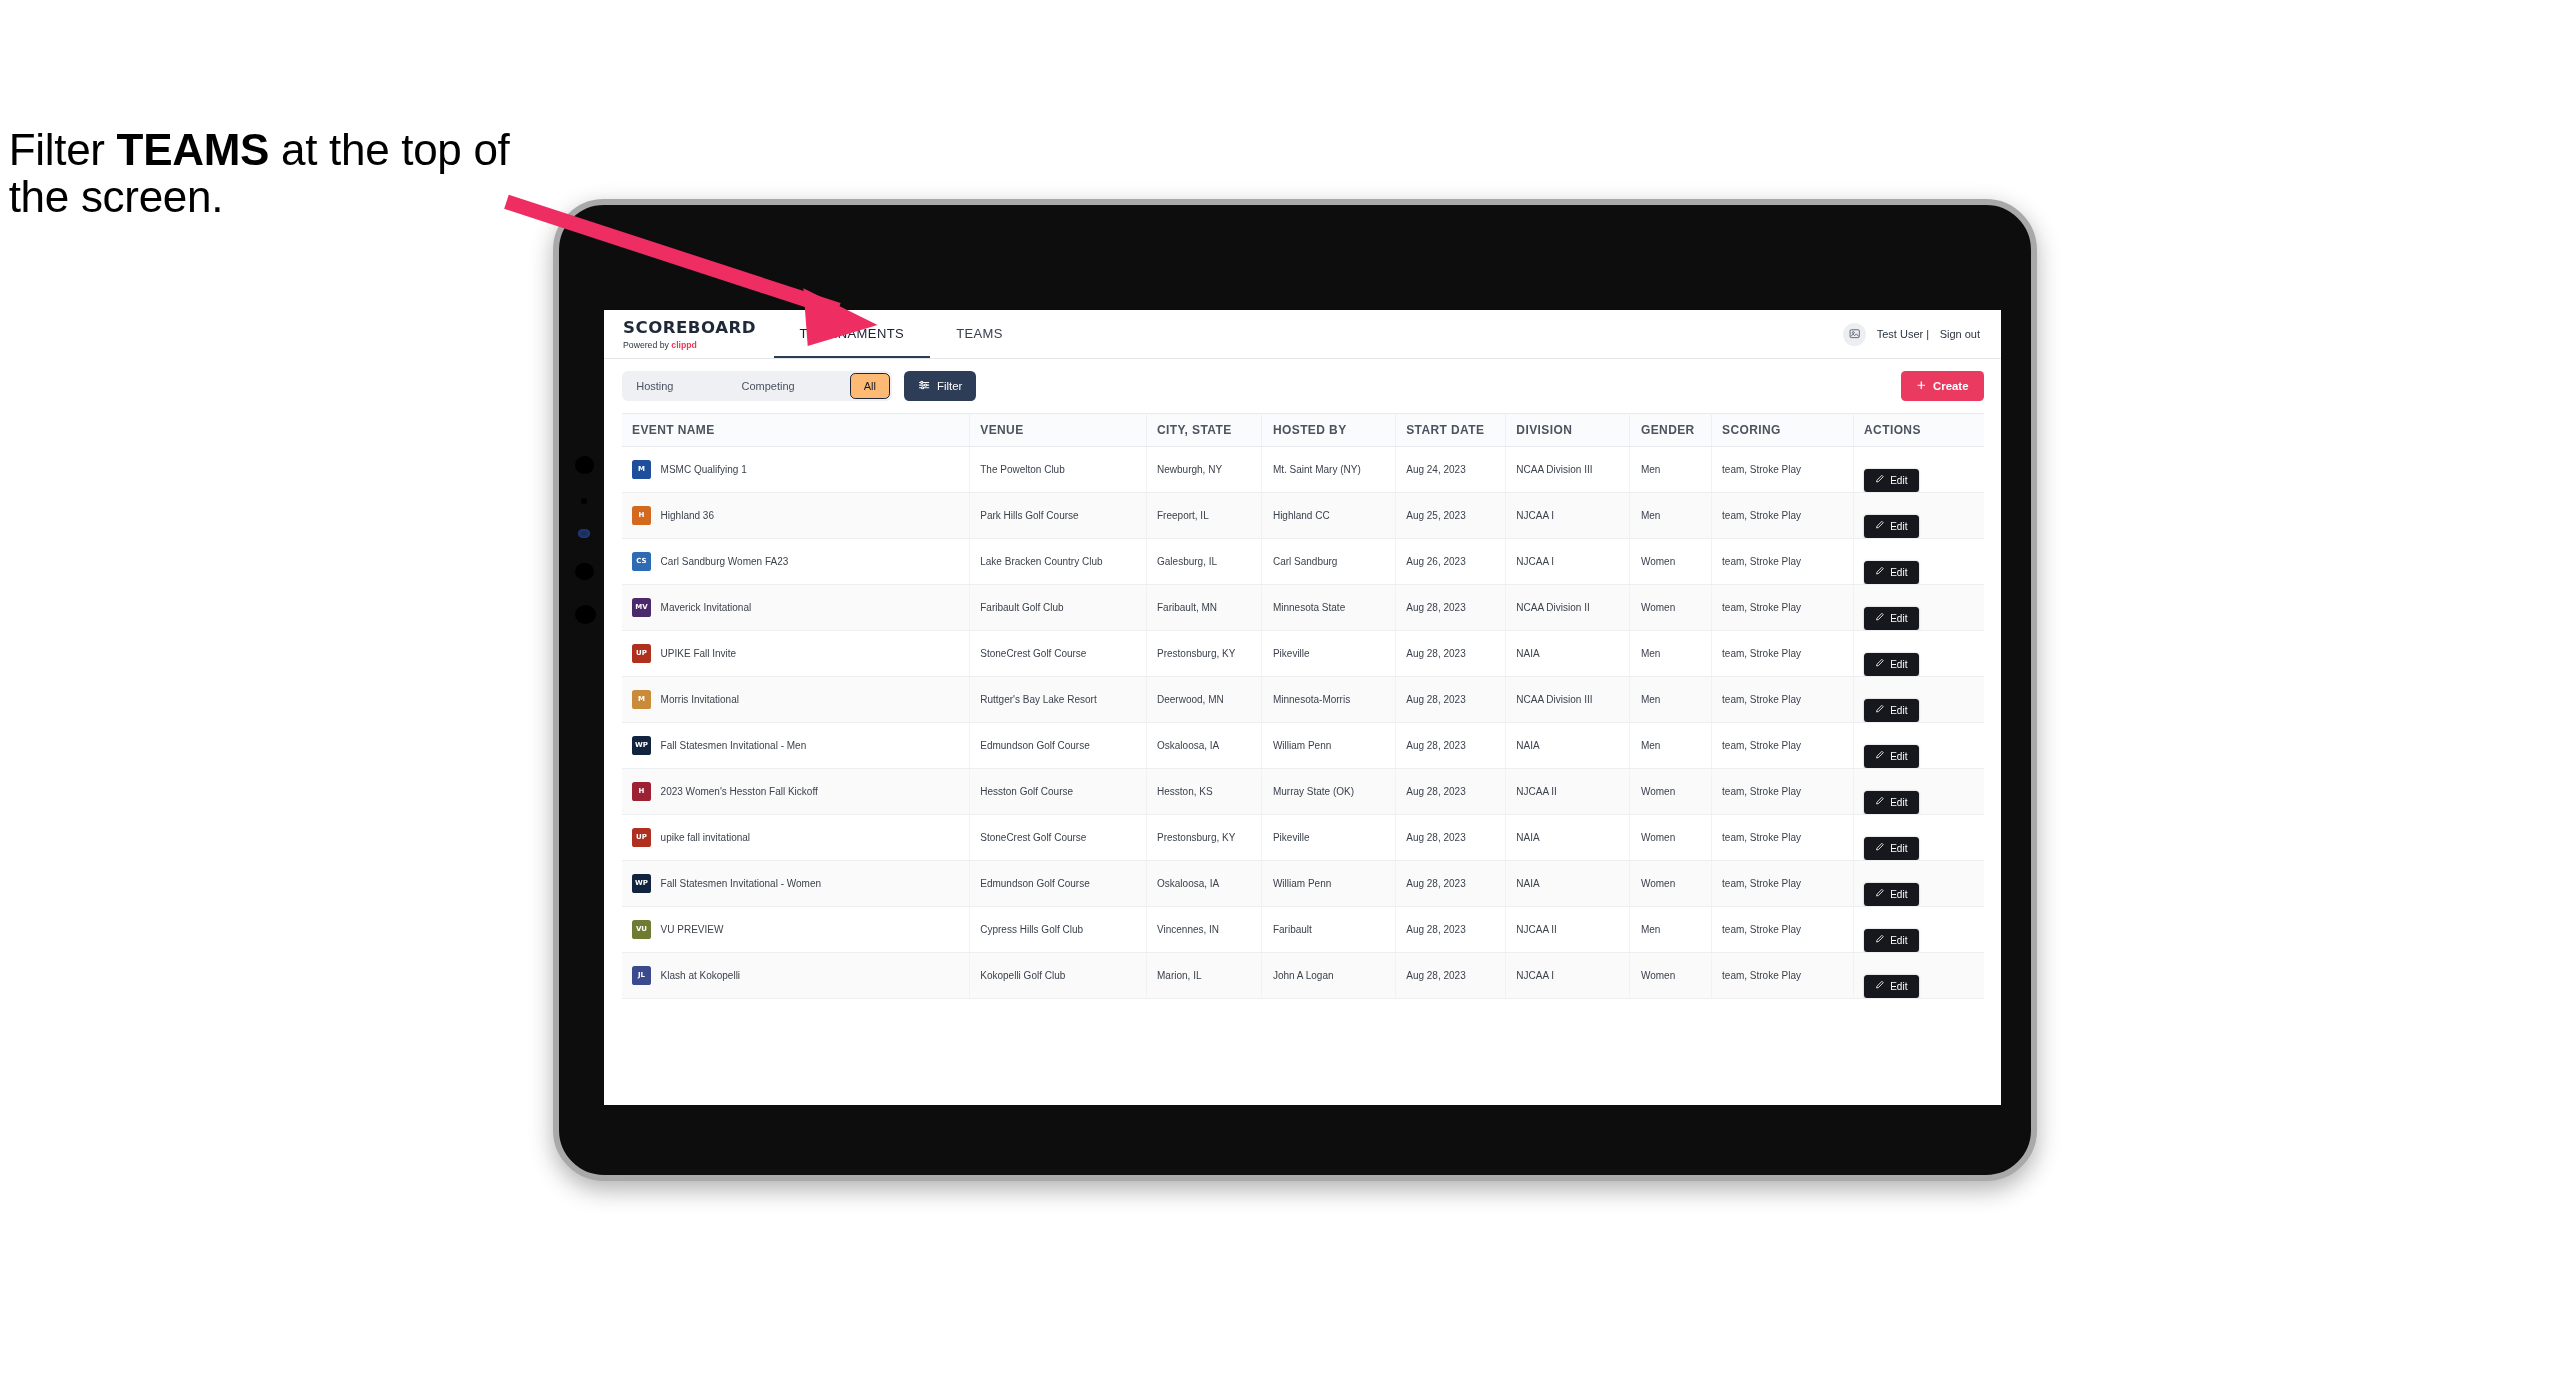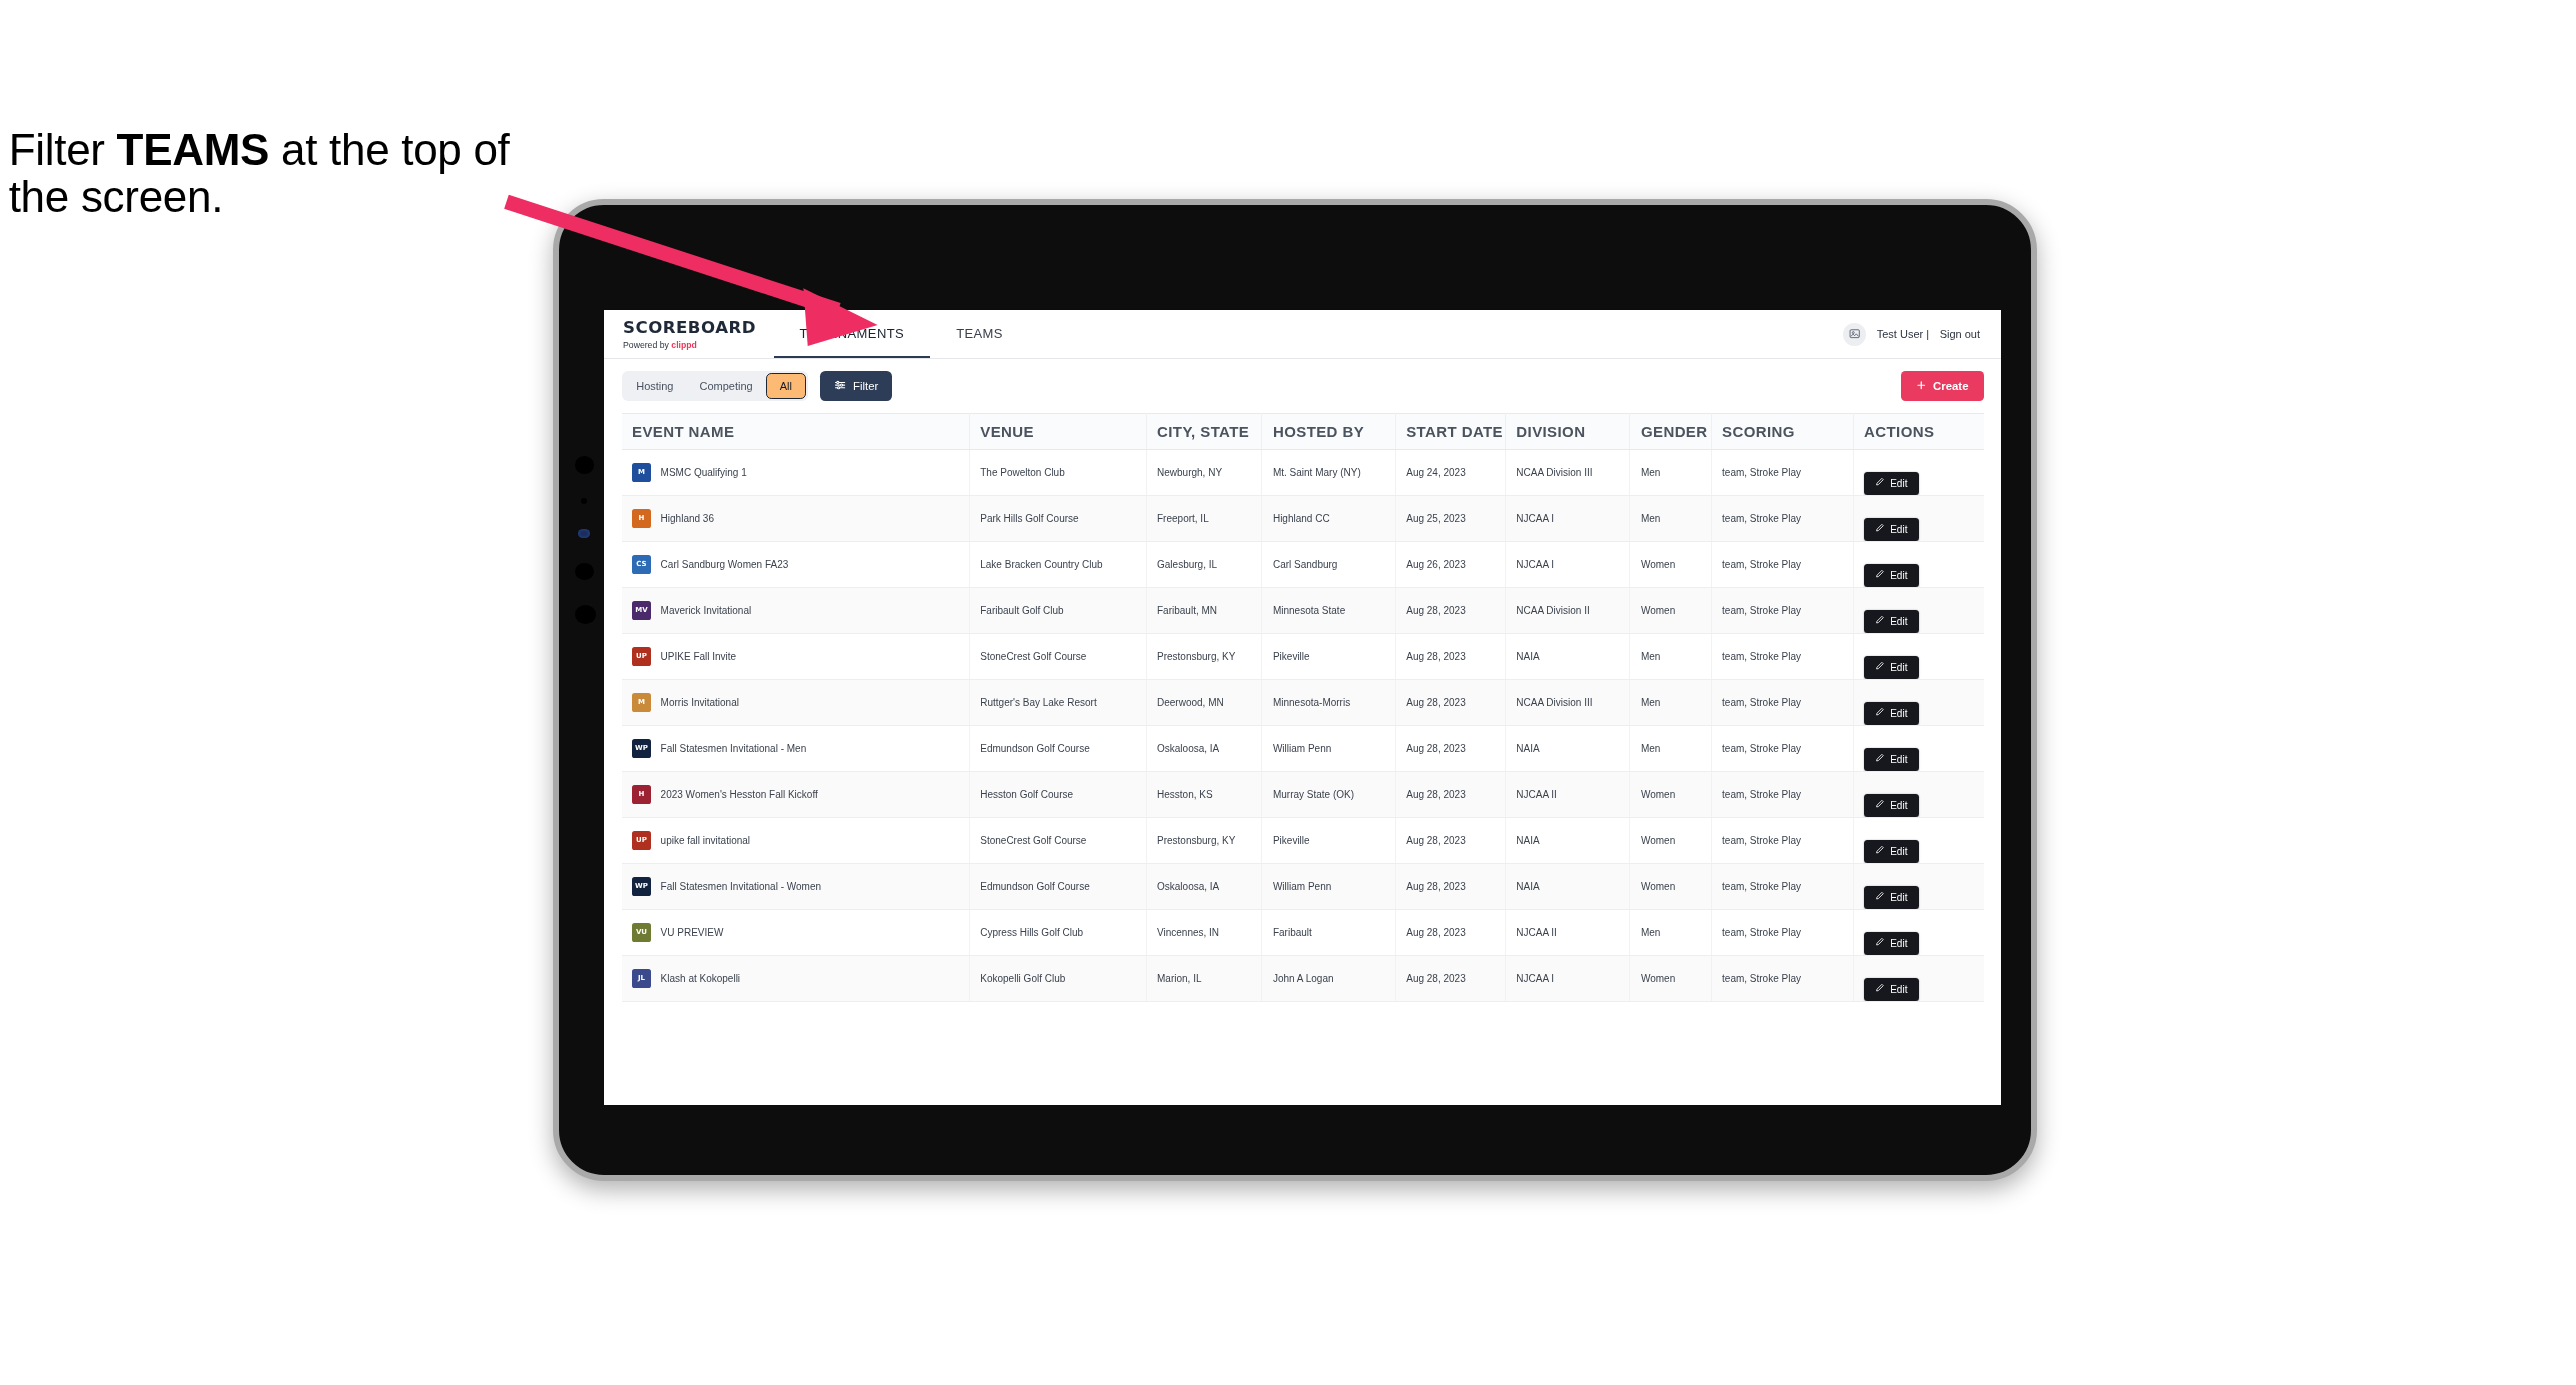--- a/index.html
+++ b/index.html
@@ -77,21 +77,21 @@
   }
   .avatar svg { display:block; }
   .nav-user { font-size:11px; color:#2b3440; }
   .nav-signout { font-size:11px; color:#2b3440; cursor:pointer; }
 
   
   .panel { padding: 12.2px 17.5px 0 17.5px; background:#fff; }
   .toolbar { display:flex; align-items:center; gap:12.2px; }
   .segment {
     display:flex; align-items:center; background:#eef0f3; border-radius:6.1px;
-    padding:1.7px; height:30px;
+    padding:1.7px; height:30px;gap:42px;
   }
   .seg-btn {
     padding: 0 13px; height:26px; display:flex; align-items:center;
     font-size:11px; color:#4a5261; border-radius:5.2px; cursor:pointer; white-space:nowrap;
   }
   .seg-btn.active { background:#fdba74; color:#141a24; border:1.4px solid #1d2633; font-weight:500; }
   .filter-btn {
     display:flex; align-items:center; gap:7px; height:30px; padding:0 14px;
     background:#2e3d57; color:#fff; border:none; border-radius:5.2px;
     font-size:11.4px; cursor:pointer; font-family:"Liberation Sans", sans-serif;
@@ -106,21 +106,21 @@
   .create-btn {
     display:flex; align-items:center; gap:6.1px; height:30px; padding:0 15px;
     background:#ea3a5f; color:#fff; border:none; border-radius:4.4px;
     font-size:11.4px; font-weight:600; cursor:pointer; font-family:"Liberation Sans", sans-serif;
   }
 
   
   .table-wrap { margin-top:12.2px; }
   table { width:100%; border-collapse:collapse; table-layout:fixed; }
   thead th {
-    text-align:left; font-size:15px; letter-spacing:0.4px; color:#4b535f;
+    text-align:left; font-size:12px; letter-spacing:0.4px; color:#4b535f;
     font-weight:600; padding:8.7px 10.5px; background:#fafbfc;
     border-top:0.9px solid #e7e9ed; border-bottom:0.9px solid #e7e9ed;
     border-right:0.9px solid #eef0f2; white-space:nowrap;
   }
   thead th:last-child { border-right:none; }
   tbody td {
     font-size:10px; color:#3b424d; padding:0 10.5px; height:37px;
     border-bottom:0.9px solid #eceef1; border-right:0.9px solid #f1f2f4;
     white-space:nowrap; overflow:hidden; text-overflow:ellipsis;
   }

